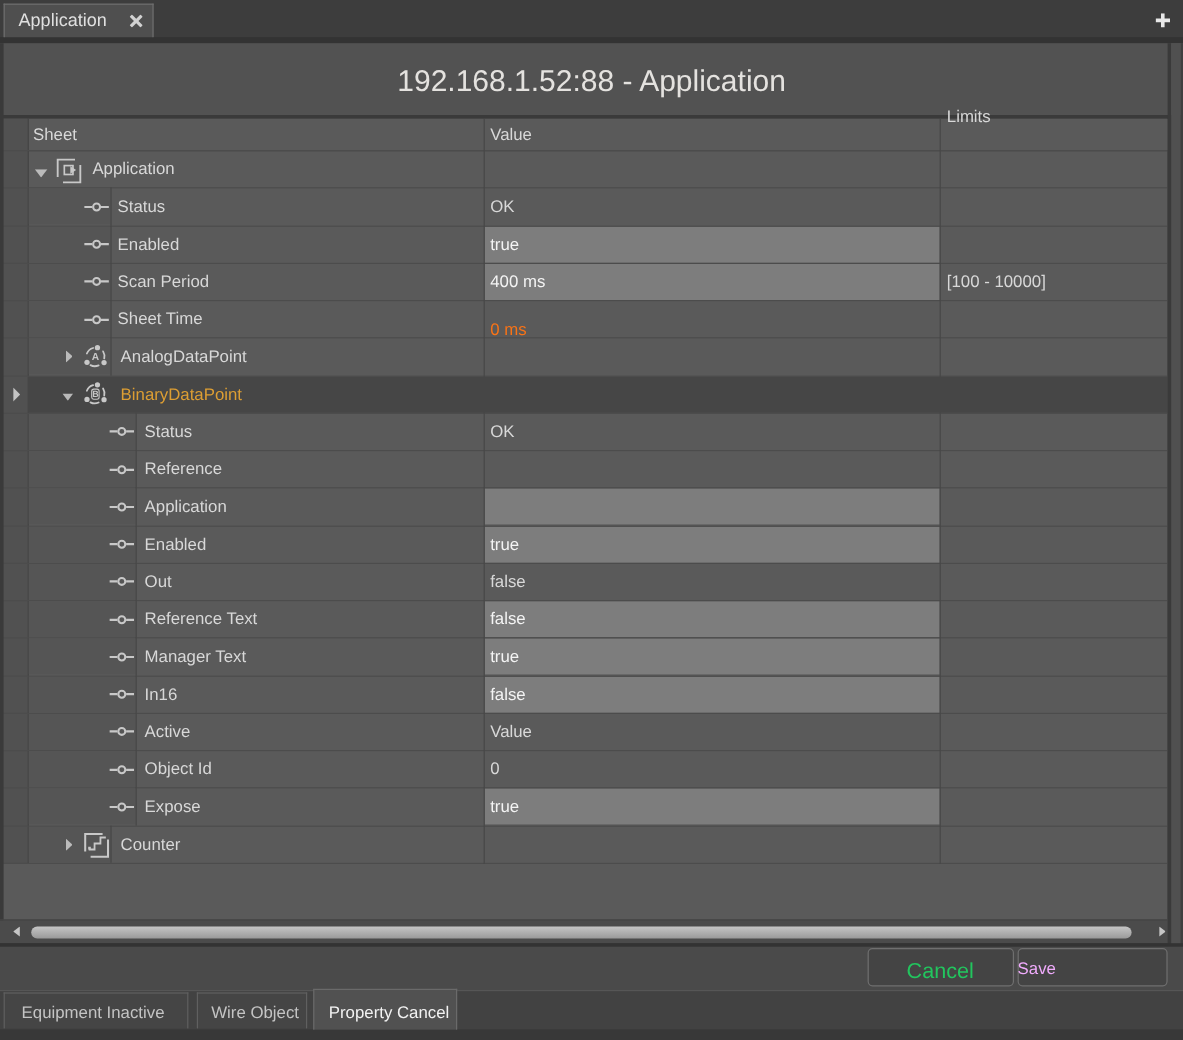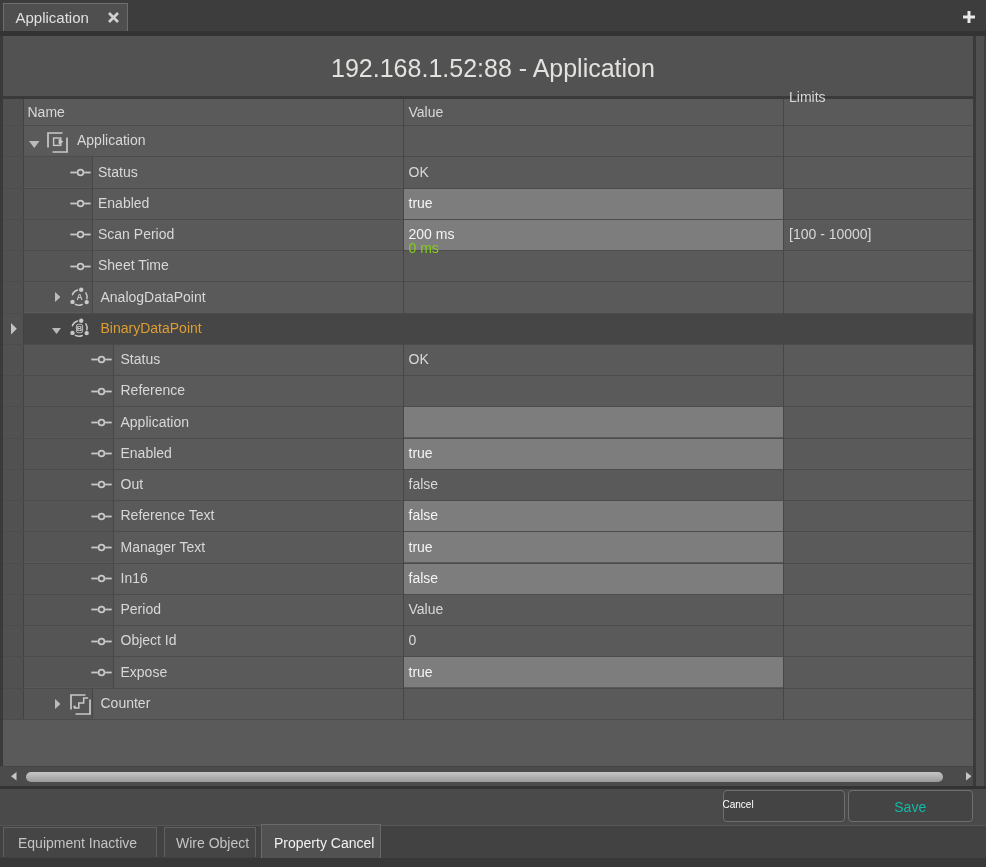--- a/index.html
+++ b/index.html
@@ -20,21 +20,21 @@
     <g stroke="#e8e8e8" stroke-width="3">
       <line x1="6" y1="0" x2="6" y2="12"></line>
       <line x1="0" y1="6" x2="12" y2="6"></line>
     </g>
   </svg>
 <div class="abs" style="left:0;top:36px;width:986px;height:60px;background:#525252"></div>
 <div class="txt" style="left:0;top:54px;width:986px;text-align:center;font-size:25px;color:#e4e2df">192.168.1.52:88 - Application</div>
 <div class="abs" style="left:0;top:96px;width:986px;height:2.5px;background:#3a3a3a"></div>
 <div class="abs" style="left:0;top:98.5px;width:972.5px;height:668.5px;background:#5a5a5a"></div>
 <div class="abs" style="left:0;top:98.5px;width:972.5px;height:26px;background:#5a5a5a"></div>
-<div class="txt" style="left:27.5px;top:103.8px;font-size:14px;color:#d8d8d8">Name</div>
+<div class="txt" style="left:27.5px;top:103.8px;font-size:14px;color:#d8d8d8">Sheet</div>
 <div class="txt" style="left:408.5px;top:103.8px;font-size:14px;color:#d8d8d8">Value</div>
 <div class="txt" style="left:789px;top:89px;font-size:14px;color:#d8d8d8">Limits</div>
 <div class="abs" style="left:0;top:124.5px;width:972.5px;height:1.5px;background:#3c3c3c"></div>
 <div class="abs" style="left:0;top:98.5px;width:22.5px;height:621.25px;background:#515151"></div>
 <div class="abs" style="left:22.5px;top:98.5px;width:1px;height:621.25px;background:#424242"></div>
 <div class="abs" style="left:403.5px;top:188.5px;width:379.0px;height:30.0px;background:#7d7d7d"></div>
 <div class="abs" style="left:403.5px;top:219.75px;width:379.0px;height:30.0px;background:#7d7d7d"></div>
 <div class="abs" style="left:403.5px;top:407.25px;width:379.0px;height:30.0px;background:#7d7d7d"></div>
 <div class="abs" style="left:403.5px;top:438.5px;width:379.0px;height:30.0px;background:#7d7d7d"></div>
 <div class="abs" style="left:403.5px;top:501.0px;width:379.0px;height:30.0px;background:#7d7d7d"></div>
@@ -123,29 +123,29 @@
 <circle cx="10.5" cy="5.5" r="2.9" fill="none" stroke="#c8c8c8" stroke-width="1.7"></circle>
 </svg>
 <div class="txt" style="left:98px;top:194.8px;font-size:14px;color:#d8d8d8">Enabled</div>
 <div class="txt" style="left:408.5px;top:194.8px;font-size:14px;color:#f4f4f4">true</div>
 <svg class="abs" style="left:69.75px;top:229.475px" width="21" height="11" viewBox="0 0 21 11">
 <line x1="0.3" y1="5.5" x2="6.9" y2="5.5" stroke="#c8c8c8" stroke-width="1.8"></line>
 <line x1="14.1" y1="5.5" x2="20.7" y2="5.5" stroke="#c8c8c8" stroke-width="1.8"></line>
 <circle cx="10.5" cy="5.5" r="2.9" fill="none" stroke="#c8c8c8" stroke-width="1.7"></circle>
 </svg>
 <div class="txt" style="left:98px;top:226.05px;font-size:14px;color:#d8d8d8">Scan Period</div>
-<div class="txt" style="left:408.5px;top:226.05px;font-size:14px;color:#f4f4f4">200 ms</div>
+<div class="txt" style="left:408.5px;top:226.05px;font-size:14px;color:#f4f4f4">400 ms</div>
 <div class="txt" style="left:789px;top:226.05px;font-size:14px;color:#d8d8d8">[100 - 10000]</div>
 <svg class="abs" style="left:69.75px;top:260.72499999999997px" width="21" height="11" viewBox="0 0 21 11">
 <line x1="0.3" y1="5.5" x2="6.9" y2="5.5" stroke="#c8c8c8" stroke-width="1.8"></line>
 <line x1="14.1" y1="5.5" x2="20.7" y2="5.5" stroke="#c8c8c8" stroke-width="1.8"></line>
 <circle cx="10.5" cy="5.5" r="2.9" fill="none" stroke="#c8c8c8" stroke-width="1.7"></circle>
 </svg>
 <div class="txt" style="left:98px;top:257.3px;font-size:14px;color:#d8d8d8">Sheet Time</div>
-<div class="txt" style="left:408.5px;top:240px;font-size:14px;color:#84cc16">0 ms</div>
+<div class="txt" style="left:408.5px;top:266px;font-size:14px;color:#f97316">0 ms</div>
 <svg class="abs" style="left:54.55px;top:292.275px" width="5.5" height="10" viewBox="0 0 5.5 10">
     <polygon points="0,0 5.5,5.0 0,10" fill="#bbbbbb"></polygon>
   </svg>
 <svg class="abs" style="left:69.3px;top:286.775px" width="21" height="21" viewBox="0 0 21 21">
 <g stroke="#c8c8c8" stroke-width="1.5" fill="none" stroke-linecap="round">
 <path d="M 3.4 7.6 A 7.7 7.7 0 0 1 8.6 3.0"></path>
 <path d="M 16.9 5.8 A 7.7 7.7 0 0 1 17.85 11.7"></path>
 <path d="M 6.4 17.3 A 7.7 7.7 0 0 0 13.2 17.45"></path>
 </g>
 <circle cx="12.2" cy="2.7" r="2.2" fill="#c8c8c8"></circle>
@@ -222,21 +222,21 @@
 <line x1="14.1" y1="5.5" x2="20.7" y2="5.5" stroke="#c8c8c8" stroke-width="1.8"></line>
 <circle cx="10.5" cy="5.5" r="2.9" fill="none" stroke="#c8c8c8" stroke-width="1.7"></circle>
 </svg>
 <div class="txt" style="left:120.5px;top:569.8px;font-size:14px;color:#d8d8d8">In16</div>
 <div class="txt" style="left:408.5px;top:569.8px;font-size:14px;color:#f4f4f4">false</div>
 <svg class="abs" style="left:91.05px;top:604.475px" width="21" height="11" viewBox="0 0 21 11">
 <line x1="0.3" y1="5.5" x2="6.9" y2="5.5" stroke="#c8c8c8" stroke-width="1.8"></line>
 <line x1="14.1" y1="5.5" x2="20.7" y2="5.5" stroke="#c8c8c8" stroke-width="1.8"></line>
 <circle cx="10.5" cy="5.5" r="2.9" fill="none" stroke="#c8c8c8" stroke-width="1.7"></circle>
 </svg>
-<div class="txt" style="left:120.5px;top:601.05px;font-size:14px;color:#d8d8d8">Period</div>
+<div class="txt" style="left:120.5px;top:601.05px;font-size:14px;color:#d8d8d8">Active</div>
 <div class="txt" style="left:408.5px;top:601.05px;font-size:14px;color:#d8d8d8">Value</div>
 <svg class="abs" style="left:91.05px;top:635.725px" width="21" height="11" viewBox="0 0 21 11">
 <line x1="0.3" y1="5.5" x2="6.9" y2="5.5" stroke="#c8c8c8" stroke-width="1.8"></line>
 <line x1="14.1" y1="5.5" x2="20.7" y2="5.5" stroke="#c8c8c8" stroke-width="1.8"></line>
 <circle cx="10.5" cy="5.5" r="2.9" fill="none" stroke="#c8c8c8" stroke-width="1.7"></circle>
 </svg>
 <div class="txt" style="left:120.5px;top:632.3px;font-size:14px;color:#d8d8d8">Object Id</div>
 <div class="txt" style="left:408.5px;top:632.3px;font-size:14px;color:#d8d8d8">0</div>
 <svg class="abs" style="left:91.05px;top:666.975px" width="21" height="11" viewBox="0 0 21 11">
 <line x1="0.3" y1="5.5" x2="6.9" y2="5.5" stroke="#c8c8c8" stroke-width="1.8"></line>
@@ -269,23 +269,23 @@
 <svg class="abs" style="left:11px;top:772px" width="5.5" height="8.5" viewBox="0 0 5.5 8.5">
     <polygon points="5.5,0 5.5,8.5 0,4.25" fill="#c6c6c6"></polygon>
   </svg>
 <svg class="abs" style="left:965.5px;top:772px" width="5.5" height="8.5" viewBox="0 0 5.5 8.5">
     <polygon points="0,0 0,8.5 5.5,4.25" fill="#c6c6c6"></polygon>
   </svg>
 <div class="abs" style="left:26px;top:771.5px;width:917px;height:10px;border-radius:5px;background:linear-gradient(#c6c6c6,#9a9a9a)"></div>
 <div class="abs" style="left:0;top:786px;width:986px;height:2.5px;background:#333333"></div>
 <div class="abs" style="left:0;top:788.5px;width:986px;height:36.5px;background:#4a4a4a"></div>
 <div class="abs" style="left:722.5px;top:790px;width:122px;height:32px;background:#444444;border:1.2px solid #6f6f6f;border-radius:4px;box-sizing:border-box"></div>
-<div class="txt" style="left:722.5px;top:799px;width:122px;text-align:left;font-size:10px;color:#ffffff">Cancel</div>
+<div class="txt" style="left:722.5px;top:799px;width:122px;text-align:center;font-size:18px;color:#22c55e">Cancel</div>
 <div class="abs" style="left:848px;top:790px;width:124.5px;height:32px;background:#444444;border:1.2px solid #6f6f6f;border-radius:4px;box-sizing:border-box"></div>
-<div class="txt" style="left:848px;top:799px;width:124.5px;text-align:center;font-size:14px;color:#14b8a6">Save</div>
+<div class="txt" style="left:848px;top:799px;width:124.5px;font-size:14px;color:#f0abfc">Save</div>
 <div class="abs" style="left:0;top:825px;width:986px;height:33px;background:#424242"></div>
 <div class="abs" style="left:0;top:825px;width:986px;height:1px;background:#565656"></div>
 <div class="abs" style="left:0;top:858px;width:986px;height:9px;background:#383838"></div>
 <div class="abs" style="left:3px;top:827px;width:154px;height:30px;background:#454545;border:1px solid #606060;border-bottom:none;box-sizing:border-box"></div>
 <div class="txt" style="left:18px;top:835px;font-size:14px;color:#c4c4c4">Equipment Inactive</div>
 <div class="abs" style="left:164px;top:827px;width:92px;height:30px;background:#454545;border:1px solid #606060;border-bottom:none;box-sizing:border-box"></div>
 <div class="txt" style="left:176px;top:835px;font-size:14px;color:#c4c4c4">Wire Object</div>
 <div class="abs" style="left:261px;top:824px;width:120px;height:34px;background:#515151;border:1px solid #6a6a6a;border-bottom:none;box-sizing:border-box"></div>
 <div class="txt" style="left:274px;top:834.5px;font-size:14px;color:#f2f2f2">Property Cancel</div>
 </body></html>

